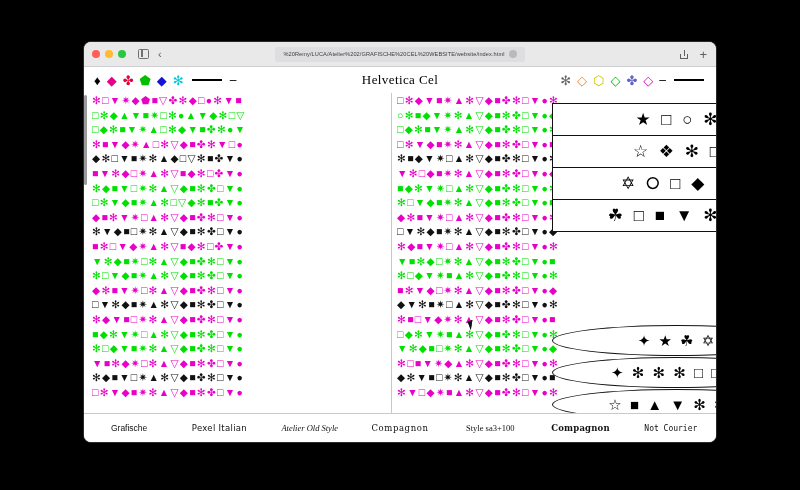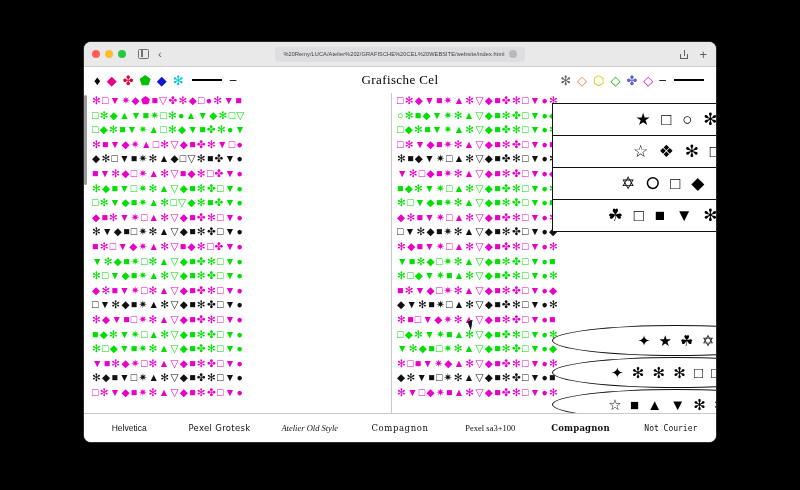--- a/index.html
+++ b/index.html
@@ -148,21 +148,21 @@
       <div class="glyphrow left">
         <span style="color:#000">♦</span>
         <span style="color:#e8008c">◆</span>
         <span style="color:#e8003c">✤</span>
         <span style="color:#00c000">⬟</span>
         <span style="color:#1414d2">◆</span>
         <span style="color:#00c8d2">✻</span>
         <span class="rule"></span>
         <span class="dash">–</span>
       </div>
-      <div class="sitetitle">Grafische Cel</div>
+      <div class="sitetitle">Helvetica Cel</div>
       <div class="glyphrow right">
         <span style="color:#666">✻</span>
         <span style="color:#e8863c">◇</span>
         <span style="color:#d2c800">⬡</span>
         <span style="color:#00b400">◇</span>
         <span style="color:#6464c8">✤</span>
         <span style="color:#c800c8">◇</span>
         <span class="dash">–</span>
         <span class="rule"></span>
       </div>
@@ -232,23 +232,23 @@
       </div>
 
       <div class="ell ell1">✦ ★ ☘ ✡</div>
       <div class="ell ell2">✦ ✻ ✻ ✻ □ □ ✻</div>
       <div class="ell ell3">☆ ■ ▲ ▼ ✻ ✻ ○</div>
 
       <div class="cursor"></div>
     </div>
 
     <div class="footer">
-      <div class="fitem f-helv">Helvetica</div>
-      <div class="fitem f-pexel">Pexel Grotesk</div>
+      <div class="fitem f-helv">Grafische</div>
+      <div class="fitem f-pexel">Pexel Italian</div>
       <div class="fitem f-italian">Atelier Old Style</div>
       <div class="fitem f-compagnon">Compagnon</div>
-      <div class="fitem f-tino">Pexel sa3+100</div>
+      <div class="fitem f-tino">Style sa3+100</div>
       <div class="fitem f-canterbury">Compagnon</div>
       <div class="fitem f-notcourier">Not Courier</div>
     </div>
 
   </div>
 </div>
 
 </body></html>

